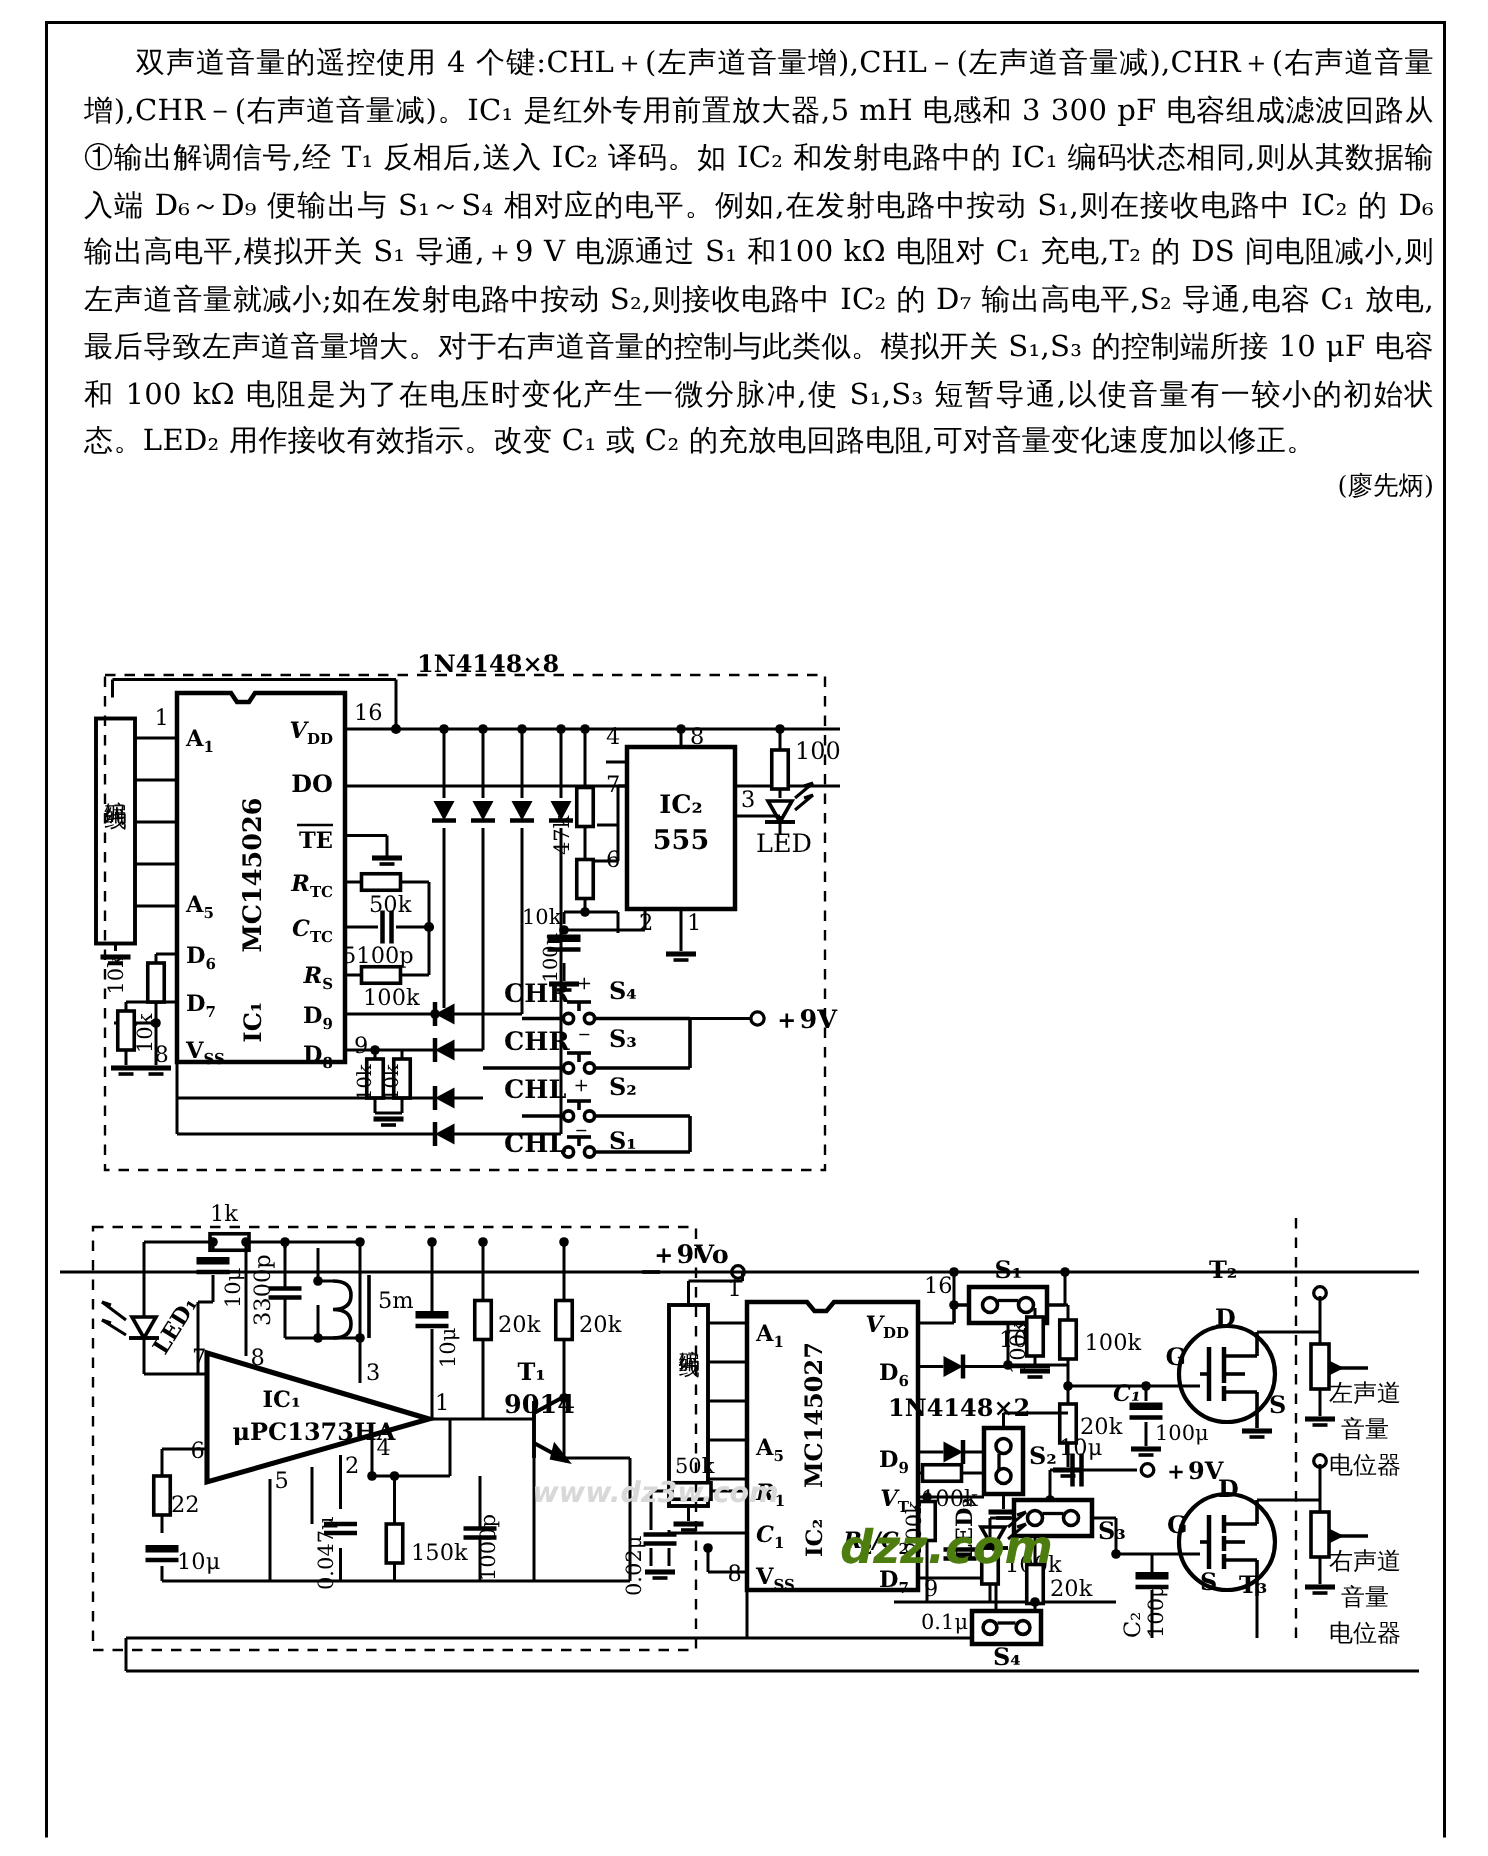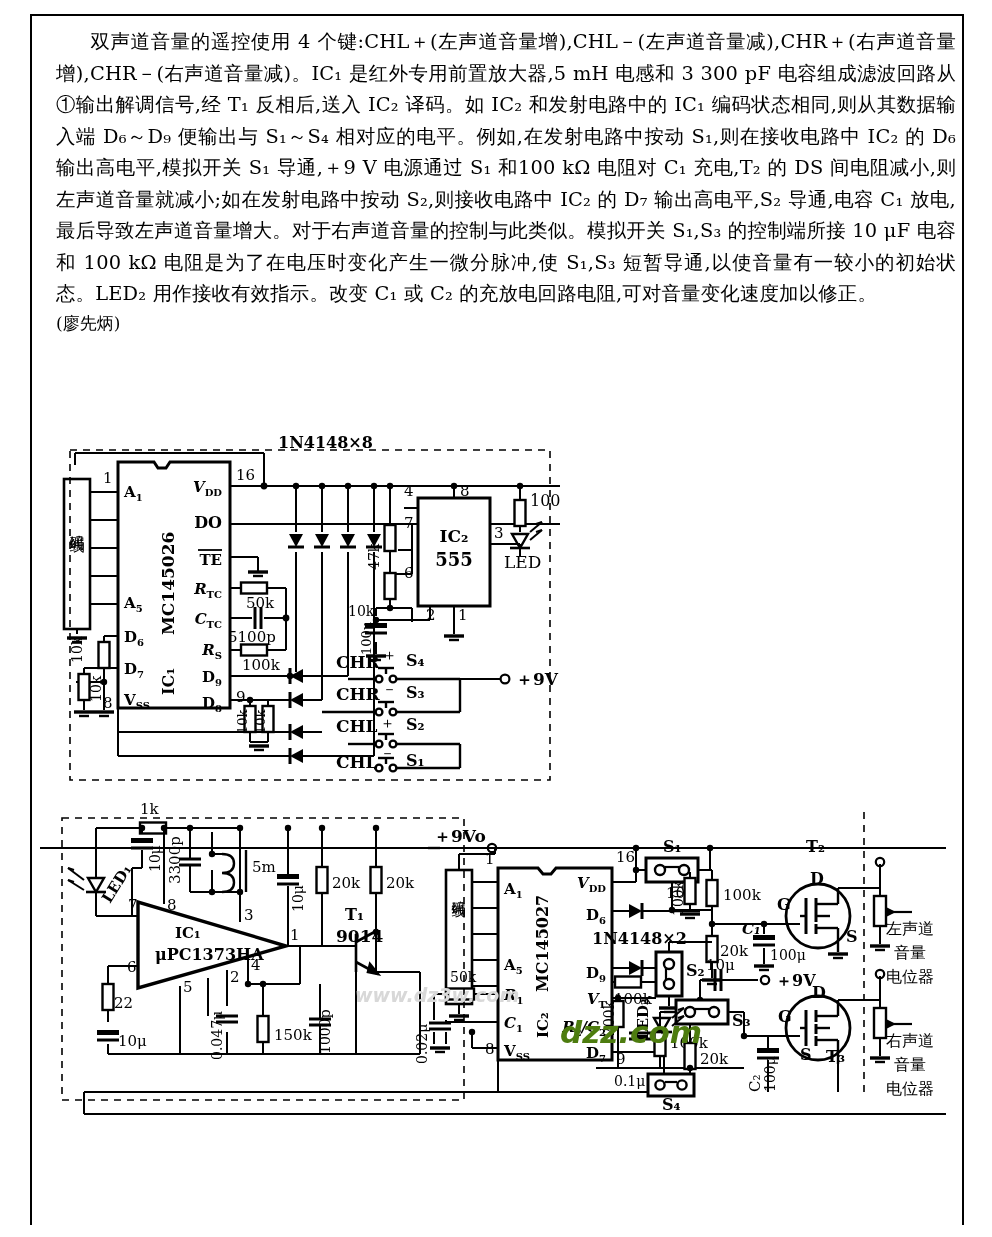--- a/index.html
+++ b/index.html
@@ -10,21 +10,21 @@
   
   .rule{position:absolute;background:#000;}
   .rule.v{width:2px;}
   .rule.h{height:2px;}
 
   
   #article{position:absolute;left:56px;top:26px;width:900px;}
   #article p{margin:0;font-size:19.4px;line-height:31.5px;
     text-align:justify;text-justify:inter-character;letter-spacing:.2px;}
   #article p .ind{display:inline-block;width:34px;}
-  .sign{display:block;margin-top:2px;font-size:17px;}
+  .sign{display:block;text-align:right;margin-top:2px;font-size:17px;}
 
   
   #figure{position:absolute;left:0;top:420px;width:992px;height:700px;}
   #figure svg{position:absolute;left:0;top:0;}
 
   .wm{position:absolute;font-family:"DejaVu Sans","Liberation Sans",sans-serif;
       font-style:italic;font-weight:700;color:#d8d8d8;white-space:nowrap;
       pointer-events:none;}
   #wm1{left:355px;top:564px;font-size:19px;}
   #wm2{left:560px;top:594px;font-size:31px;color:#4d7c0f;}

